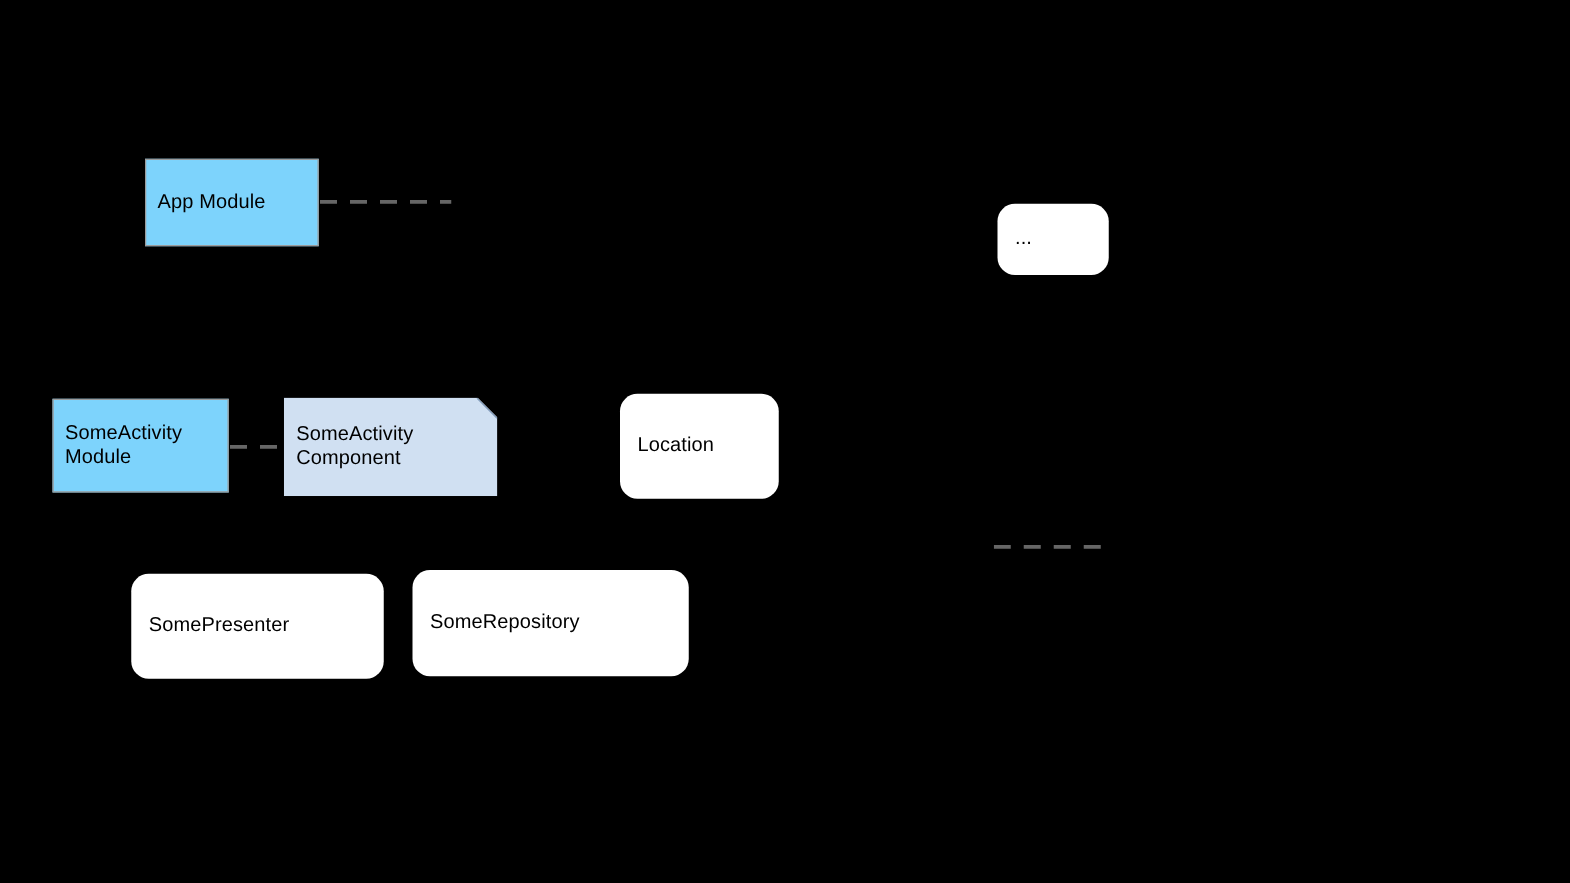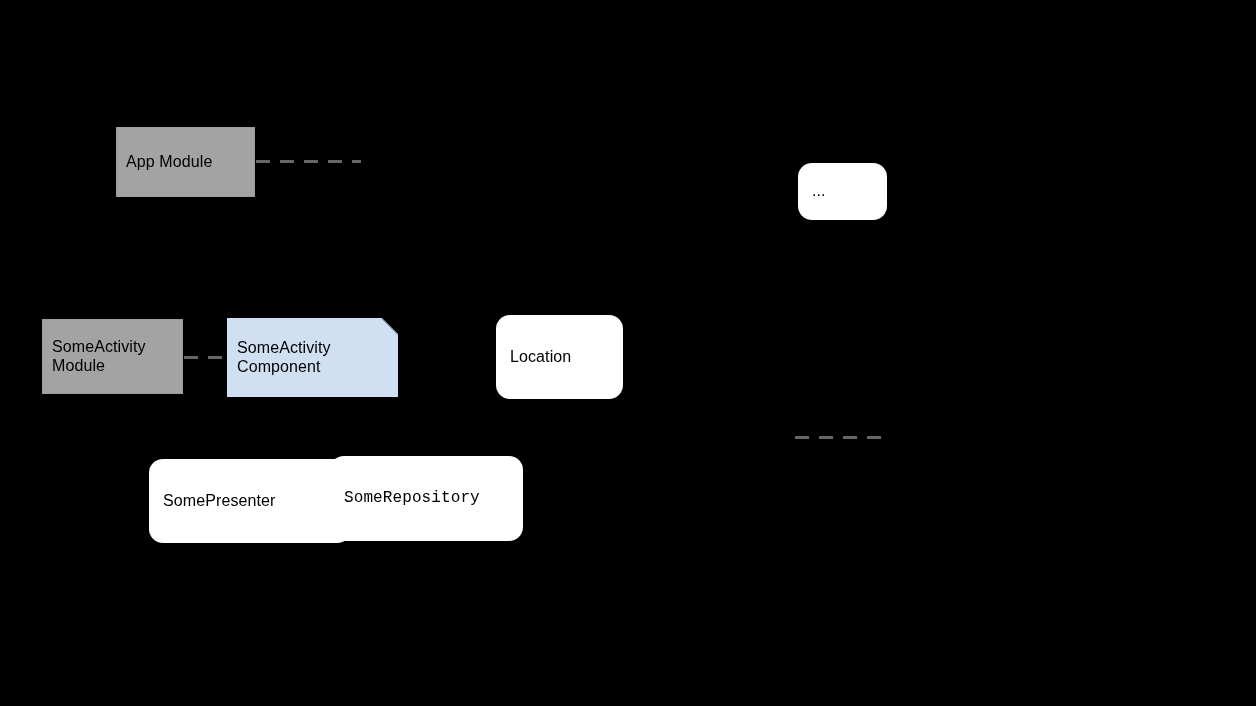--- a/index.html
+++ b/index.html
@@ -23,21 +23,21 @@
     align-items: center;
     color: #000000;
     font-size: 16px;
     line-height: 1.15;
     letter-spacing: 0.1px;
     white-space: pre-line;
   }
 
   
   .node.module {
-    background: #a3a3a3;
+    background: #7dd3fc;
     border: 1px solid #9b9b9b;
     padding-left: 9px;
     padding-right: 6px;
   }
 
   
   .node.component {
     background: #d0e0f2;
     border: none;
     padding-left: 10px;
@@ -107,21 +107,21 @@
       <path d="M0.5,0.5 L17,17" stroke="#7f99b8" stroke-width="1" fill="none"></path>
     </svg>
   </div>
 
   <div class="node rounded" style="left:496px; top:315px; width:127px; height:84px;align-items:center;">
     <span class="label">Location</span>
   </div>
 
   <div class="connector" style="left:795px; top:436px; width:92px;"></div>
 
-  <div class="node rounded" style="left:105px; top:459px; width:202px; height:84px;margin-left:44px;">
+  <div class="node rounded" style="left:105px; top:459px; width:202px; height:84px;">
     <span class="label">SomePresenter</span>
   </div>
 
-  <div class="node rounded" style="left:330px; top:456px; width:193px; height:85px;font-family:Liberation Mono, monospace;">
+  <div class="node rounded" style="left:330px; top:456px; width:221px; height:85px;">
     <span class="label">SomeRepository</span>
   </div>
 
 </div>
 
 </body></html>

